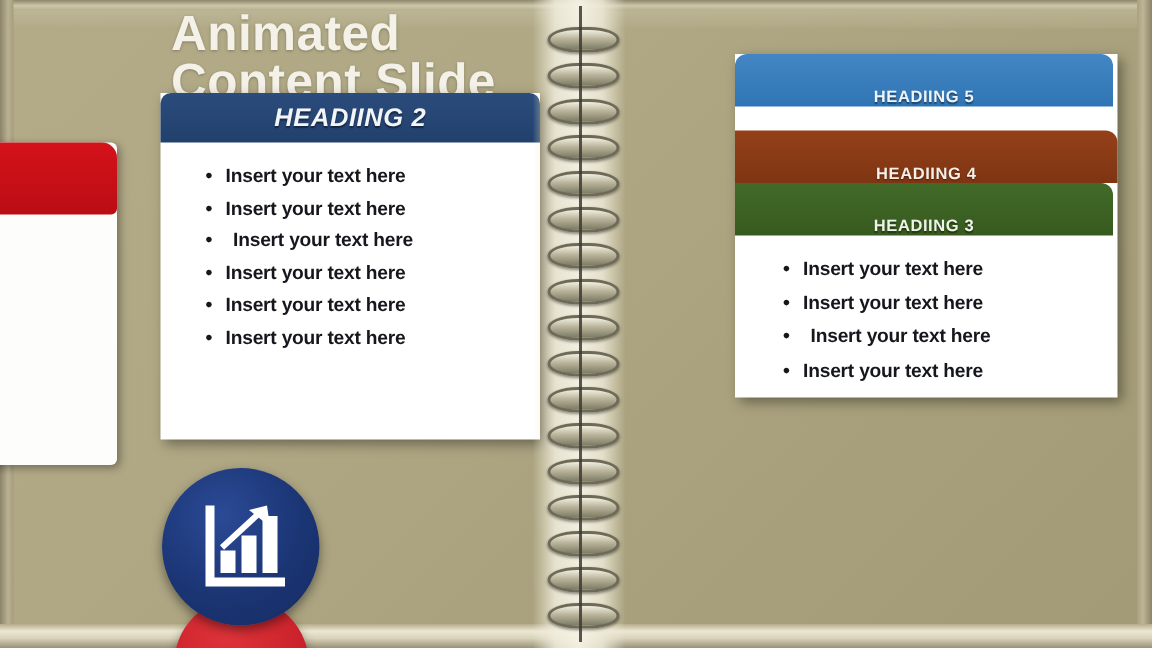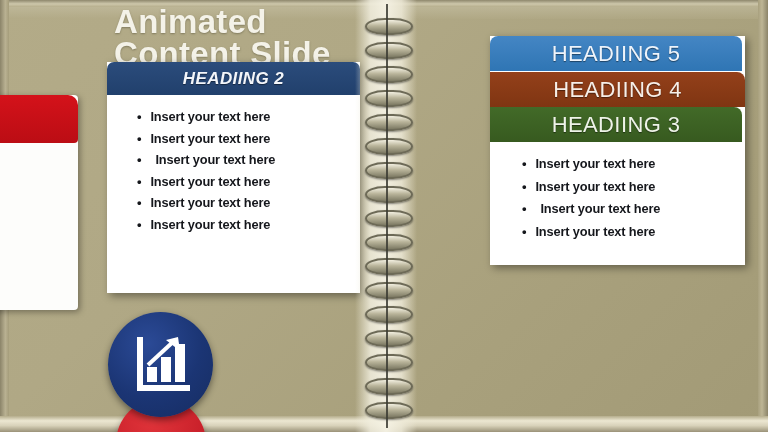--- a/index.html
+++ b/index.html
@@ -54,27 +54,27 @@
   .bullets li{font-size:12.8px;font-weight:bold;color:#15171c;line-height:21.5px;
     letter-spacing:-.15px;}
   .bullets{margin:0;list-style:none;}
   .bullets li:before{content:"\2022";margin-right:9px;font-size:13px;}
   .bullets li.ind{padding-left:0;}
   .bullets li.ind:before{margin-right:14px;}
 
   
   .card-right{position:absolute;left:490px;top:36px;width:255px;height:229px;
     background:#ffffff;box-shadow:3px 3px 8px rgba(0,0,0,.4);}
-  .hbar{height:35px;display:flex;align-items:center;justify-content:center;
-    font-size:22px;font-weight:normal;letter-spacing:.4px;
+  .hbar{height:35px;display:flex;align-items:flex-end;justify-content:center;
+    font-size:11px;font-weight:bold;letter-spacing:.4px;
     text-shadow:0 1px 1px rgba(0,0,0,.45);}
   .hbar.b5{background:linear-gradient(180deg,#4486c4 0%,#2f75b4 100%);
     color:#eef4fb;border-radius:8px 8px 0 0;width:252px;}
   .hbar.b4{background:linear-gradient(180deg,#94401a 0%,#7f3512 100%);
-    color:#f7efe8;border-radius:0 8px 0 0;width:255px;margin-top:1px;}
+    color:#f7efe8;border-radius:0 8px 0 0;width:255px;margin-top:16px;}
   .hbar.b3{background:linear-gradient(180deg,#426a28 0%,#375a1f 100%);
     color:#eef3e8;border-radius:0 8px 0 0;width:252px;}
   .bullets-r{margin:0;padding:11px 0 0 32px;list-style:none;}
   .bullets-r li{font-size:12.8px;font-weight:bold;color:#15171c;line-height:22.5px;
     letter-spacing:-.15px;}
   .bullets-r li:before{content:"\2022";margin-right:9px;font-size:13px;}
   .bullets-r li.ind:before{margin-right:14px;}
 
   
   .angled{position:absolute;left:384px;top:256px;width:384px;height:160px;

